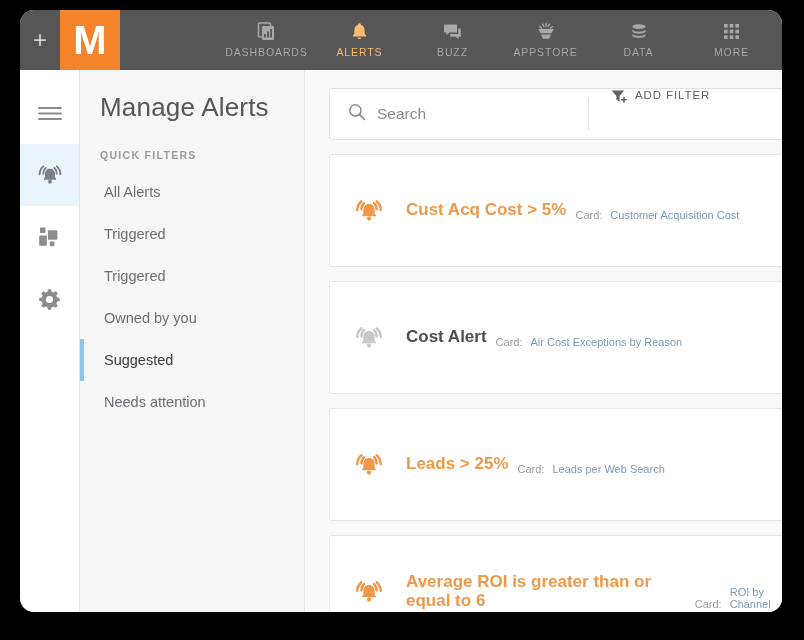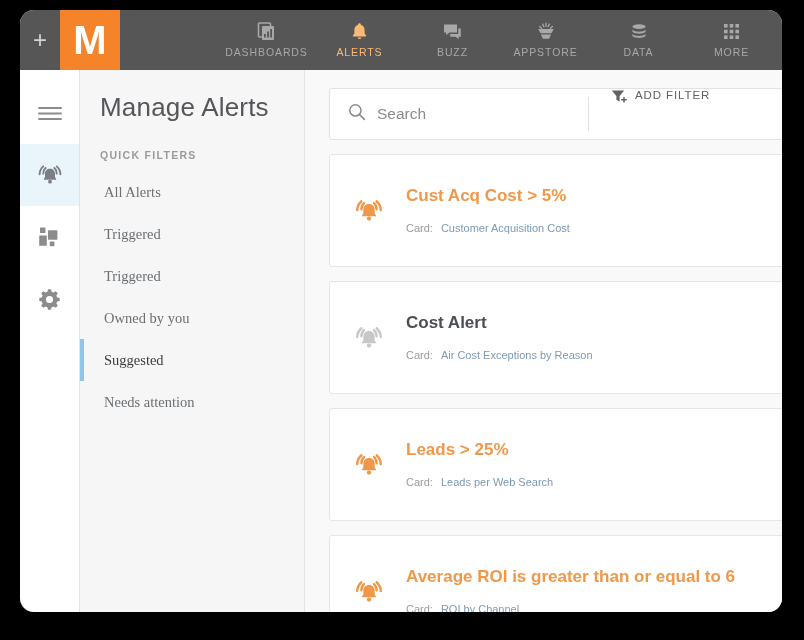--- a/index.html
+++ b/index.html
@@ -155,21 +155,21 @@
   }
   #quick-filters-label {
     margin-top: 26px;
     padding-left: 20px;
     font-size: 10.5px;
     letter-spacing: 1.3px;
     color: #9a9a9a;
     font-weight: 700;
     text-transform: uppercase;
   }
-  #filter-list { margin-top: 10px; font-family: Liberation Serif, serif; }
+  #filter-list { margin-top: 10px; }
   .filter-item {
     padding: 9px 0 9px 20px;
     font-size: 14.5px;
     color: #6b6f73;
     border-left: 4px solid transparent;
     cursor: pointer;
     line-height: 24px;
   }
   .filter-item.selected {
     color: #3a3d40;
@@ -243,21 +243,21 @@
     align-items: center;
     padding-left: 22px;
     cursor: pointer;
   }
   .alert-icon {
     flex: 0 0 54px;
     display: flex;
     align-items: center;
   }
   .alert-icon svg { display: block; }
-  .alert-text { display: flex; flex-direction: column; gap: 9px; }
+  .alert-text { display: flex; gap: 9px; }
   .alert-title {
     font-size: 17px;
     font-weight: 700;
     line-height: 1.1;
   }
   .alert-title.state-triggered { color: #f0984a; }
   .alert-title.state-normal { color: #4b4e52; }
   .alert-sub {
     display: flex;
     align-items: flex-end;

